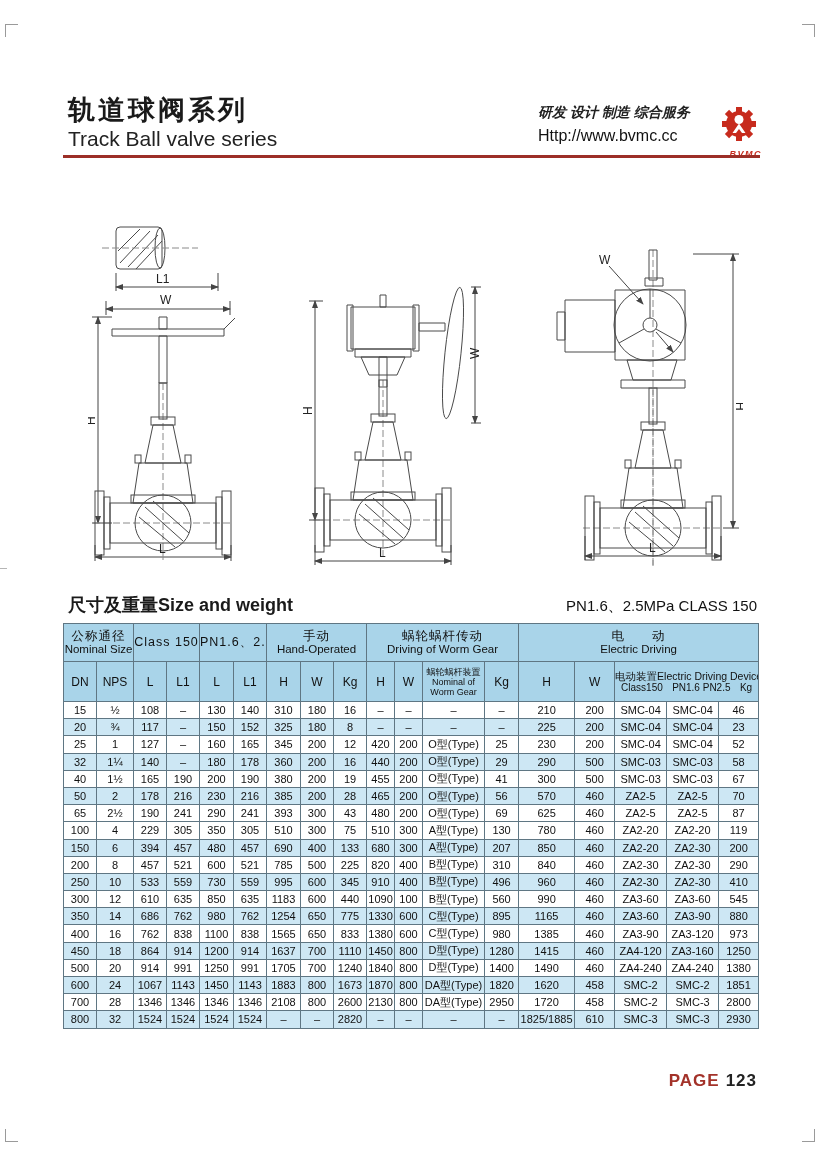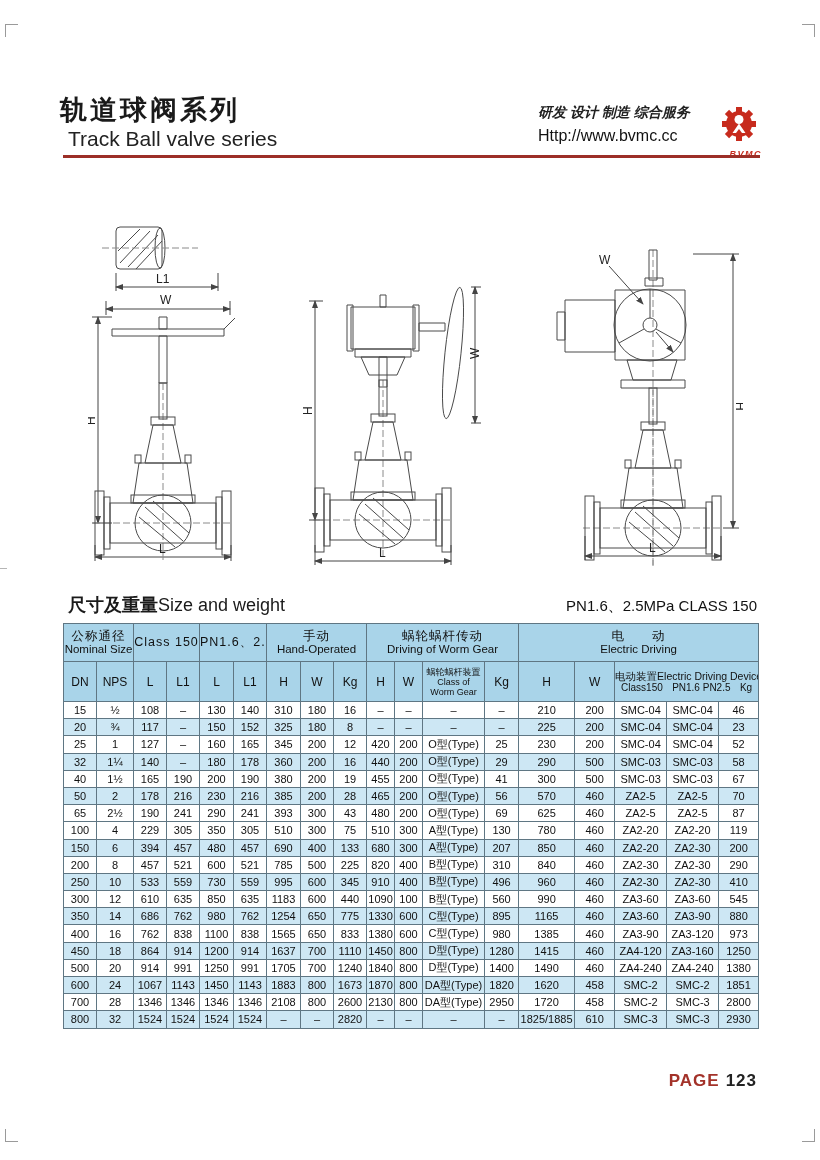--- a/index.html
+++ b/index.html
@@ -8,36 +8,36 @@
 
   
   .cropmark{position:absolute;width:12px;height:12px;border-color:#9a9a9a;border-style:solid;}
   .cm-tl{left:5px;top:24px;border-width:1px 0 0 1px;}
   .cm-tr{right:5px;top:24px;border-width:1px 1px 0 0;}
   .cm-bl{left:5px;bottom:18px;border-width:0 0 1px 1px;}
   .cm-br{right:5px;bottom:18px;border-width:0 1px 1px 0;}
   .cm-ml{position:absolute;left:0;top:568px;width:7px;height:1px;background:#b5b5b5;}
 
   
-  .hdr-zh{position:absolute;left:60px;top:92px;font-size:27px;font-weight:bold;letter-spacing:3px;}
+  .hdr-zh{position:absolute;left:68px;top:92px;font-size:27px;font-weight:bold;letter-spacing:3px;}
   .hdr-en{position:absolute;left:68px;top:127px;font-size:21px;color:#222;}
   .tagline{position:absolute;left:538px;top:104px;font-size:14px;font-weight:bold;font-style:italic;color:#222;}
   .website{position:absolute;left:538px;top:127px;font-size:16px;color:#111;}
   .logo{position:absolute;left:704px;top:105px;width:58px;text-align:right;font-style:italic;}
   .logo-txt{font-size:9px;color:#c72b1d;font-weight:bold;letter-spacing:1.5px;margin-top:-2px;}
   .rule{position:absolute;left:63px;top:155px;width:697px;height:3px;background:#9c2f27;}
 
   
   .drawing{position:absolute;}
   .dwg line,.dwg path,.dwg rect,.dwg circle,.dwg ellipse,.dwg polygon{vector-effect:non-scaling-stroke;}
   .dwg text{font-family:"Liberation Sans",sans-serif;font-size:12px;fill:#222;}
 
   
   .sec-title{position:absolute;left:68px;top:593px;font-size:18px;font-weight:bold;}
-  .sec-title .en{font-weight:normal;margin-top:27px;}
+  .sec-title .en{font-weight:bold;margin-top:27px;}
   .sec-note{position:absolute;right:63px;top:597px;font-size:15px;color:#111;}
 
   
   .dims-table{position:absolute;left:63px;top:623px;width:695px;border-collapse:collapse;
               table-layout:fixed;font-size:11px;color:#111;}
   .dims-table th,.dims-table td{border:1px solid #5f7683;text-align:center;vertical-align:middle;
               padding:0;overflow:hidden;white-space:nowrap;}
   .dims-table thead th{background:#a9d4e9;font-weight:normal;}
   .gh{height:38px;line-height:13px;}
   .gh .zh{font-size:12.5px;letter-spacing:1px;}
@@ -267,21 +267,21 @@
         <th>L1</th>
         <th>L</th>
         <th>L1</th>
         <th>H</th>
         <th>W</th>
         <th>Kg</th>
         <th>H</th>
         <th>W</th>
         <th class="sh-small">
             <div>蜗轮蜗杆装置</div>
-            <div>Class of</div>
+            <div>Nominal of</div>
             <div>Worm Gear</div>
           </th>
         <th>Kg</th>
         <th>H</th>
         <th>W</th>
         <th colspan="3">
           <div class="edd-l1">电动装置Electric Driving Device</div>
           <div class="edd-l2">
               <span>Class150</span>
               <span>PN1.6   PN2.5</span>

